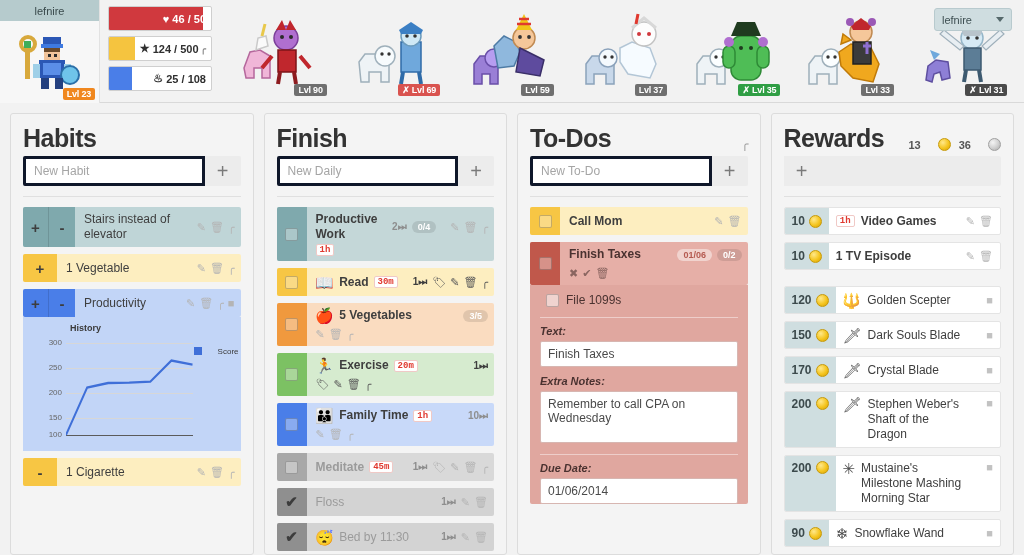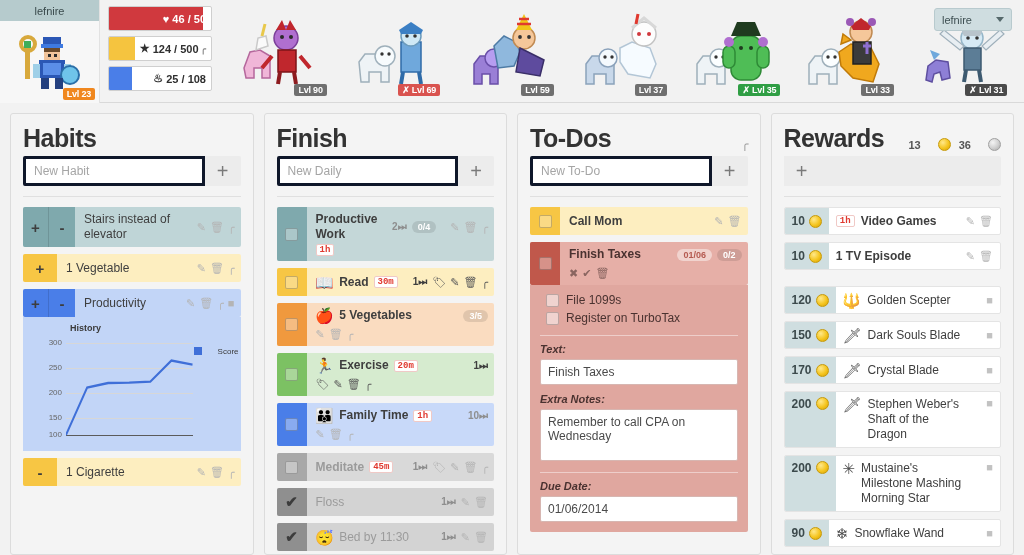--- a/index.html
+++ b/index.html
@@ -242,21 +242,21 @@
     position:absolute; right:-2px; top: 12px;
     display:flex; align-items:flex-start; gap:16px;
     font-size:8px; color:#3a3a3a;
   }
   .legend-sw { width:8px; height:8px; background:#3f6fd8; display:inline-block;}
   .ylab { position:absolute; left:0; font-size:8px; color:#666; width:26px; text-align:right; }
   .gridline { position:absolute; left:30px; right:44px; height:1px; background:#d7d7d7; }
   .baseline { position:absolute; left:30px; right:44px; height:1px; background:#5b5b5b; }
 
   
-  .todo-detail { background:#e0a79f; padding: 6px 10px 10px 10px; border-radius:0 0 2px 2px; }
+  .todo-detail { background:#e0a79f; padding: 6px 10px 0 10px; border-radius:0 0 2px 2px; }
   .sub-item { display:flex; align-items:center; gap:7px; padding: 2px 0 2px 6px; }
   .sub-item .cbox { background: rgba(255,255,255,0.5); }
   .sub-label { font-size: 12px; color:#4a3230; }
   .detail-sep { height:1px; background: rgba(255,255,255,0.45); margin: 8px 0 7px 0; }
   .field-label { font-size: 11px; font-style: italic; font-weight: bold; color:#4a3230; margin-bottom: 4px; }
   .field-input {
     width: 100%;
     background: #fff;
     border: 1px solid #d7b6b1;
     border-radius: 2px;
@@ -769,24 +769,20 @@
             <span>🗑</span>
           </span>
         </div>
       </div>
 
       <div class="todo-detail">
         <div class="sub-item">
           <span class="cbox"></span>
           <span class="sub-label">File 1099s</span>
         </div>
-        <div class="sub-item">
-          <span class="cbox"></span>
-          <span class="sub-label">Register on TurboTax</span>
-        </div>
 
         <div class="detail-sep"></div>
 
         <div class="field-label">Text:</div>
         <input class="field-input" type="text" value="Finish Taxes" style="">
 
         <div class="field-label" style="margin-top:8px">Extra Notes:</div>
         <textarea class="field-input area" style="">Remember to call CPA on Wednesday</textarea>
 
         <div class="detail-sep"></div>

